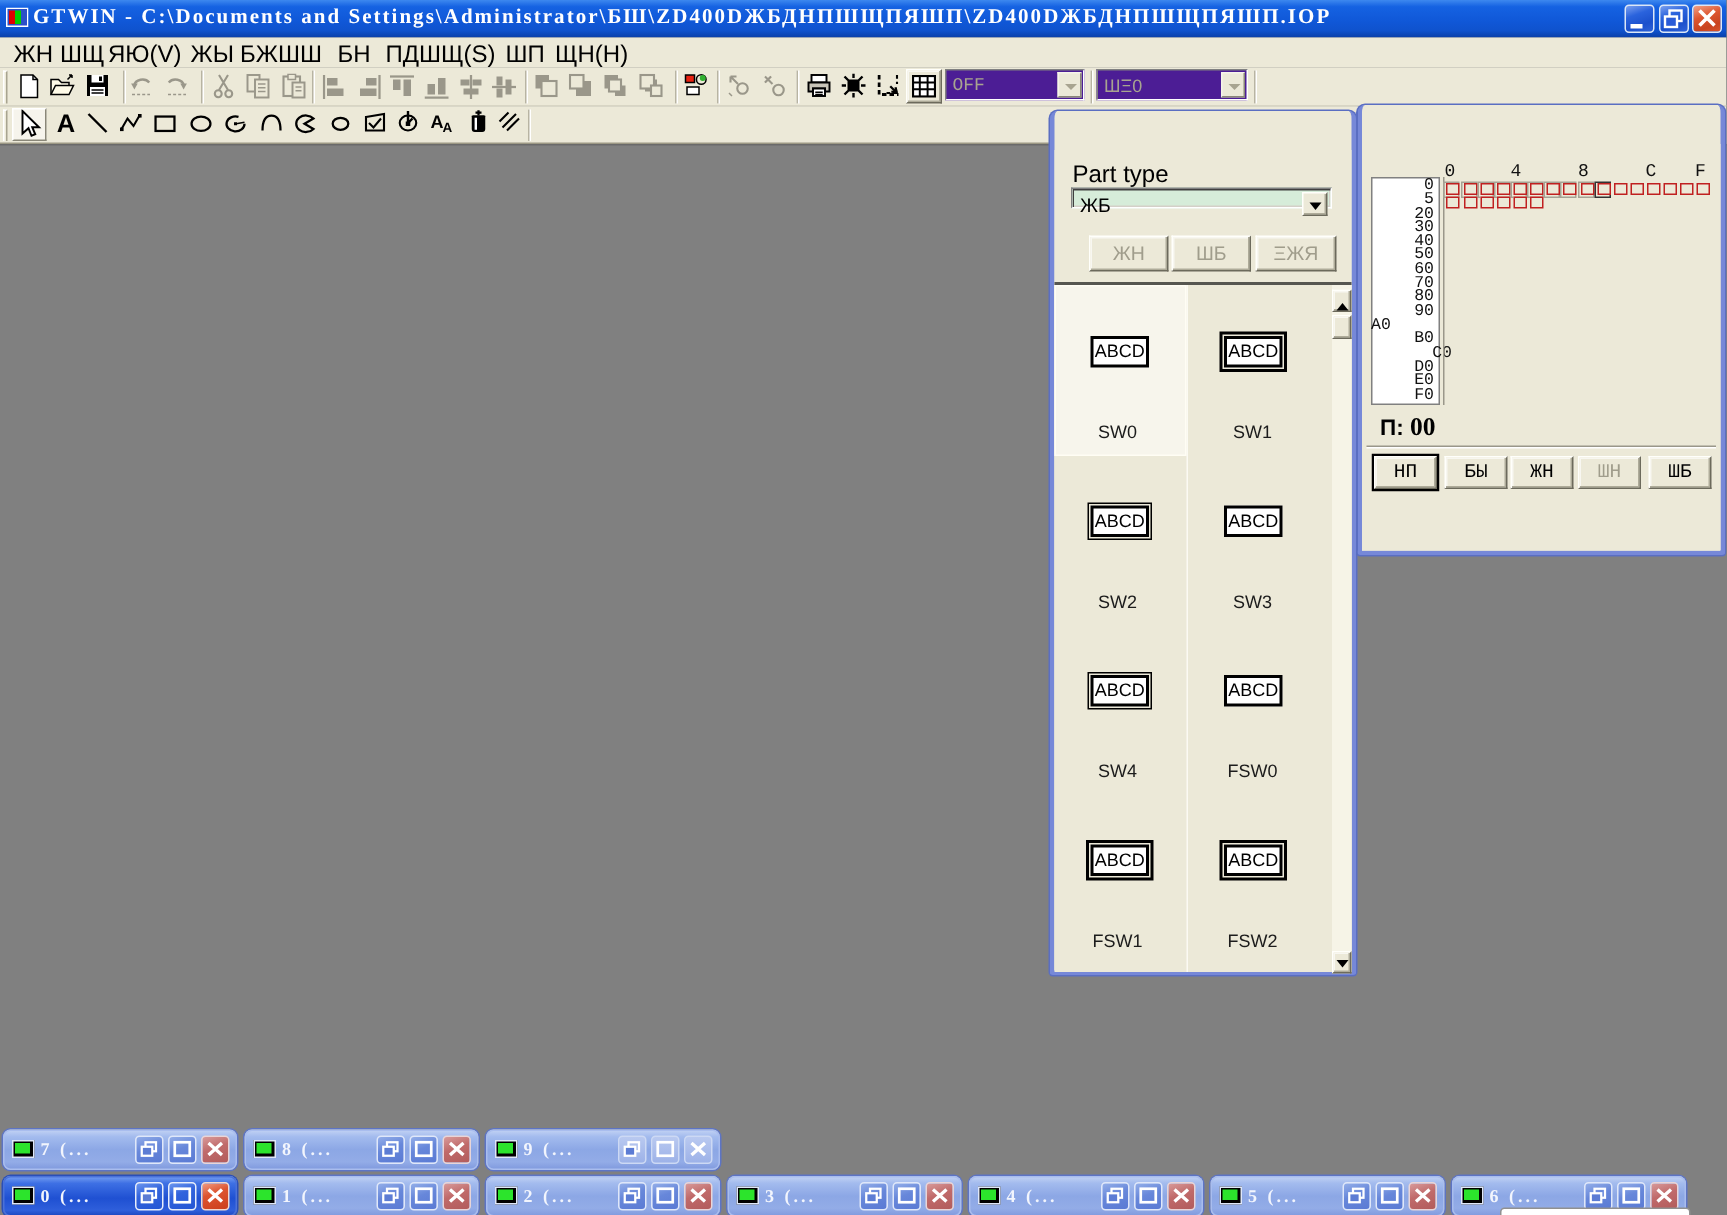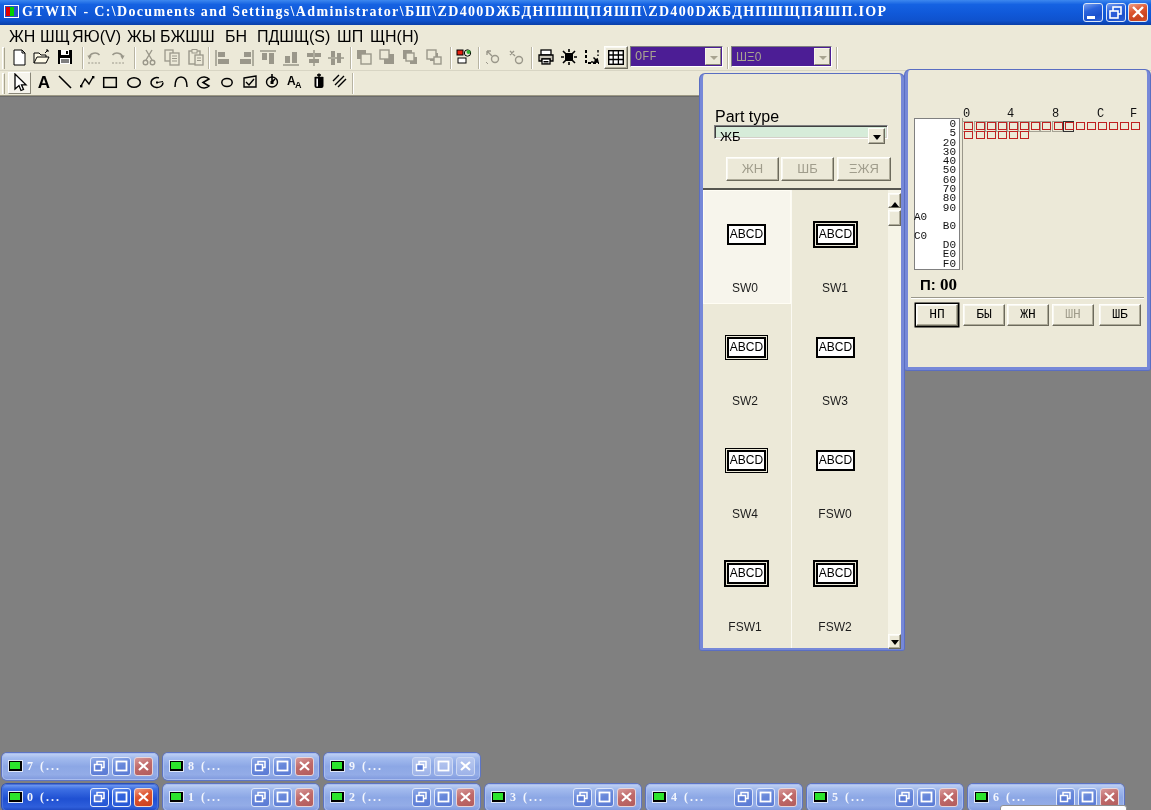--- a/index.html
+++ b/index.html
@@ -475,21 +475,21 @@
 <div class="abs" style="left:6px;top:42px;width:42px;text-align:right;font-size:11px;color:#111;line-height:10px">20</div>
 <div class="abs" style="left:6px;top:51px;width:42px;text-align:right;font-size:11px;color:#111;line-height:10px">30</div>
 <div class="abs" style="left:6px;top:60px;width:42px;text-align:right;font-size:11px;color:#111;line-height:10px">40</div>
 <div class="abs" style="left:6px;top:69px;width:42px;text-align:right;font-size:11px;color:#111;line-height:10px">50</div>
 <div class="abs" style="left:6px;top:79px;width:42px;text-align:right;font-size:11px;color:#111;line-height:10px">60</div>
 <div class="abs" style="left:6px;top:88px;width:42px;text-align:right;font-size:11px;color:#111;line-height:10px">70</div>
 <div class="abs" style="left:6px;top:97px;width:42px;text-align:right;font-size:11px;color:#111;line-height:10px">80</div>
 <div class="abs" style="left:6px;top:107px;width:42px;text-align:right;font-size:11px;color:#111;line-height:10px">90</div>
 <div class="abs" style="left:6px;top:116px;width:42px;font-size:11px;color:#111;line-height:10px">A0</div>
 <div class="abs" style="left:6px;top:125px;width:42px;text-align:right;font-size:11px;color:#111;line-height:10px">B0</div>
-<div class="abs" style="left:6px;top:135px;width:42px;text-align:left;font-size:11px;color:#111;line-height:10px">C0</div>
+<div class="abs" style="left:18px;top:135px;width:42px;text-align:right;font-size:11px;color:#111;line-height:10px">C0</div>
 <div class="abs" style="left:6px;top:144px;width:42px;text-align:right;font-size:11px;color:#111;line-height:10px">D0</div>
 <div class="abs" style="left:6px;top:153px;width:42px;text-align:right;font-size:11px;color:#111;line-height:10px">E0</div>
 <div class="abs" style="left:6px;top:163px;width:42px;text-align:right;font-size:11px;color:#111;line-height:10px">F0</div>
 <div class="abs" style="left:54px;top:22px;width:1px;height:152px;background:#9a978a"></div>
 <div class="graybox" style="left:54px;top:25px"></div>
 <div class="redsq" style="left:56px;top:26px"></div>
 <div class="graybox" style="left:66px;top:25px"></div>
 <div class="redsq" style="left:68px;top:26px"></div>
 <div class="graybox" style="left:77px;top:25px"></div>
 <div class="redsq" style="left:79px;top:26px"></div>

